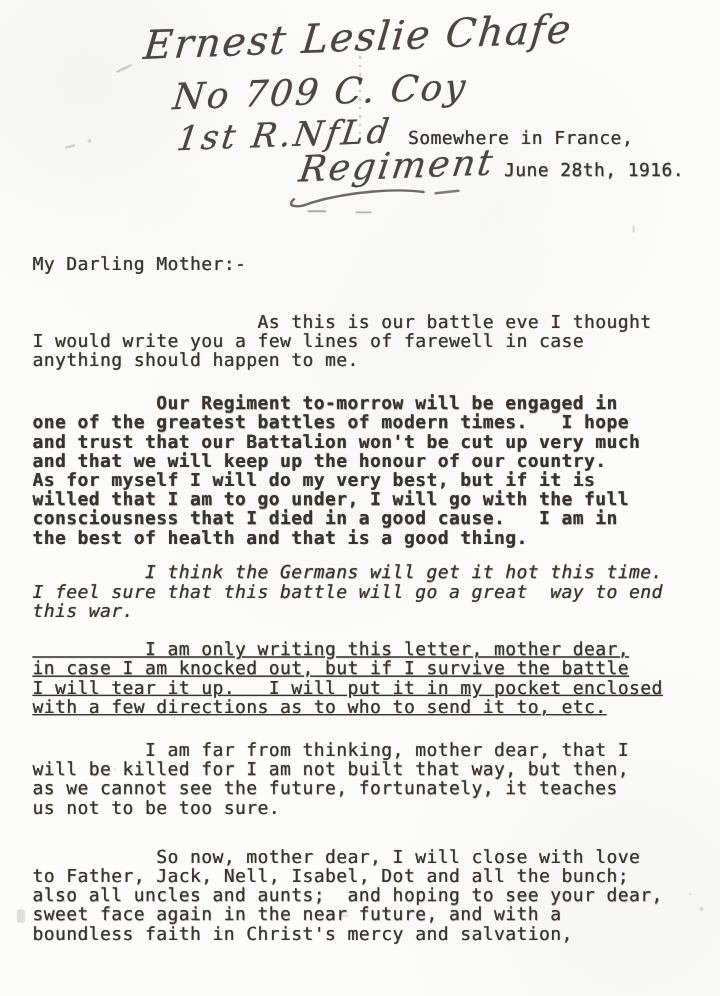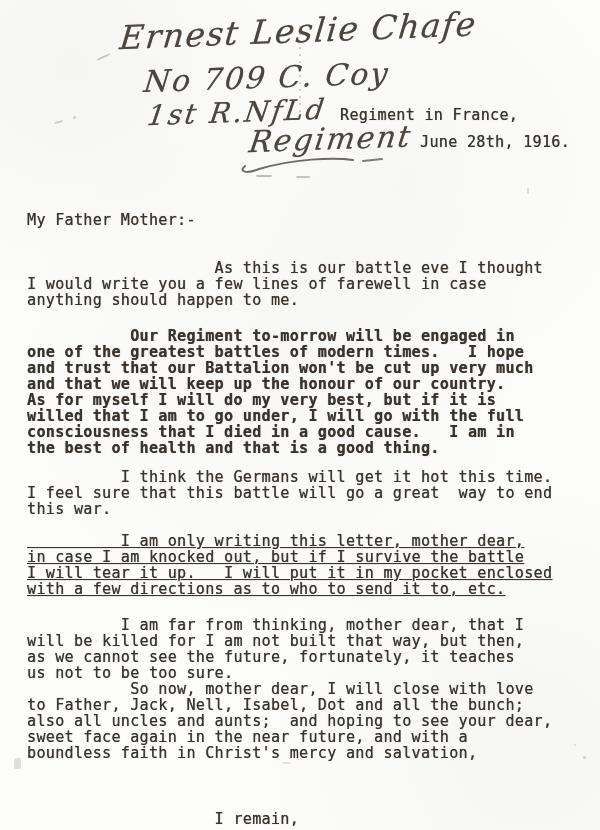--- a/index.html
+++ b/index.html
@@ -29,24 +29,24 @@
   .hw-unitno{left:146px;top:64px;font-size:30px;letter-spacing:2px;transform:rotate(-2deg) skewX(-8deg);}
   .hw-unit{left:150px;top:99px;font-size:28px;letter-spacing:2.5px;transform:rotate(-2deg) skewX(-10deg);}
   .hw-regiment{left:252px;top:124px;font-size:30px;letter-spacing:2px;transform:rotate(-2deg) skewX(-10deg);}
   .typed-location{position:absolute;left:340px;top:107px;}
   .typed-date{position:absolute;left:420px;top:134px;}
   .flourish{position:absolute;left:235px;top:153px;}
   .letter-body{position:absolute;left:27px;top:180px;}
   .line{white-space:pre;}
   .para{margin:0;}
   [data-repeat] .para:nth-of-type(2){margin-top:20px;font-weight:bold;}
-  [data-repeat] .para:nth-of-type(3){margin-top:13px;}
+  [data-repeat] .para:nth-of-type(3){margin-top:13px;font-style:italic;}
   [data-repeat] .para:nth-of-type(4){margin-top:16px;text-decoration:underline;}
   [data-repeat] .para:nth-of-type(5){margin-top:20px;}
-  [data-repeat] .para:nth-of-type(6){margin-top:0;}
+  [data-repeat] .para:nth-of-type(6){margin-top:25px;}
   .remain{margin-top:18px;}
   .speck{position:absolute;background:rgba(58,53,47,0.45);border-radius:40%;}
   .dotted-line{
     position:absolute;left:299px;top:26px;width:1.5px;height:96px;opacity:0.28;
     background:repeating-linear-gradient(to bottom, rgba(60,55,50,0.8) 0 2px, transparent 2px 7px);
   }
 </style>
 </head>
 <body>
 
@@ -61,32 +61,32 @@
   <div class="speck" style="left:282px;top:762px;width:9px;height:2px;opacity:.3;"></div>
   <div class="speck" style="left:583px;top:756px;width:3px;height:3px;opacity:.4;"></div>
   <div class="speck" style="left:574px;top:744px;width:2px;height:2px;opacity:.3;"></div>
   <div class="speck" style="left:95px;top:640px;width:2px;height:2px;opacity:.25;"></div>
   <div class="speck" style="left:300px;top:428px;width:2px;height:2px;opacity:.22;"></div>
 
   <div>
     <span class="hw hw-name">Ernest Leslie Chafe</span>
     <span class="hw hw-unitno">No 709 C. Coy</span>
     <span class="hw hw-unit">1st R.NfLd</span>
-    <span class="typed typed-location">Regiment in France,</span>
+    <span class="typed typed-location">Somewhere in France,</span>
     <span class="hw hw-regiment">Regiment</span>
     <span class="typed typed-date">June 28th, 1916.</span>
     <svg class="flourish" width="160" height="26" viewBox="0 0 160 26">
       <path d="M10,13 C3,19 12,21 24,16 C58,6 98,4 118,7" fill="none" stroke="#4b463f" stroke-width="2" stroke-linecap="round" opacity="0.8"></path>
       <path d="M128,8 L147,6" fill="none" stroke="#4b463f" stroke-width="2" stroke-linecap="round" opacity="0.7"></path>
       <path d="M22,23 L36,23" fill="none" stroke="#4b463f" stroke-width="1.6" stroke-linecap="round" opacity="0.45"></path>
       <path d="M62,24 L74,24" fill="none" stroke="#4b463f" stroke-width="1.6" stroke-linecap="round" opacity="0.4"></path>
     </svg>
   </div>
 
   <div class="letter-body typed">
-    <div class="line">My Father Mother:-</div>
+    <div class="line">My Darling Mother:-</div>
     <div data-repeat="letter.paragraphs"><div class="para"><div class="line">                    As this is our battle eve I thought</div><div class="line">I would write you a few lines of farewell in case</div><div class="line">anything should happen to me.</div></div><div class="para"><div class="line">           Our Regiment to-morrow will be engaged in</div><div class="line">one of the greatest battles of modern times.   I hope</div><div class="line">and trust that our Battalion won't be cut up very much</div><div class="line">and that we will keep up the honour of our country.</div><div class="line">As for myself I will do my very best, but if it is</div><div class="line">willed that I am to go under, I will go with the full</div><div class="line">consciousness that I died in a good cause.   I am in</div><div class="line">the best of health and that is a good thing.</div></div><div class="para"><div class="line">          I think the Germans will get it hot this time.</div><div class="line">I feel sure that this battle will go a great  way to end</div><div class="line">this war.</div></div><div class="para"><div class="line">          I am only writing this letter, mother dear,</div><div class="line">in case I am knocked out, but if I survive the battle</div><div class="line">I will tear it up.   I will put it in my pocket enclosed</div><div class="line">with a few directions as to who to send it to, etc.</div></div><div class="para"><div class="line">          I am far from thinking, mother dear, that I</div><div class="line">will be killed for I am not built that way, but then,</div><div class="line">as we cannot see the future, fortunately, it teaches</div><div class="line">us not to be too sure.</div></div><div class="para"><div class="line">           So now, mother dear, I will close with love</div><div class="line">to Father, Jack, Nell, Isabel, Dot and all the bunch;</div><div class="line">also all uncles and aunts;  and hoping to see your dear,</div><div class="line">sweet face again in the near future, and with a</div><div class="line">boundless faith in Christ's mercy and salvation,</div></div></div>
     <div class="line remain">                    I remain,</div>
     
     
   </div>
 
 </div>
 
 </body></html>

